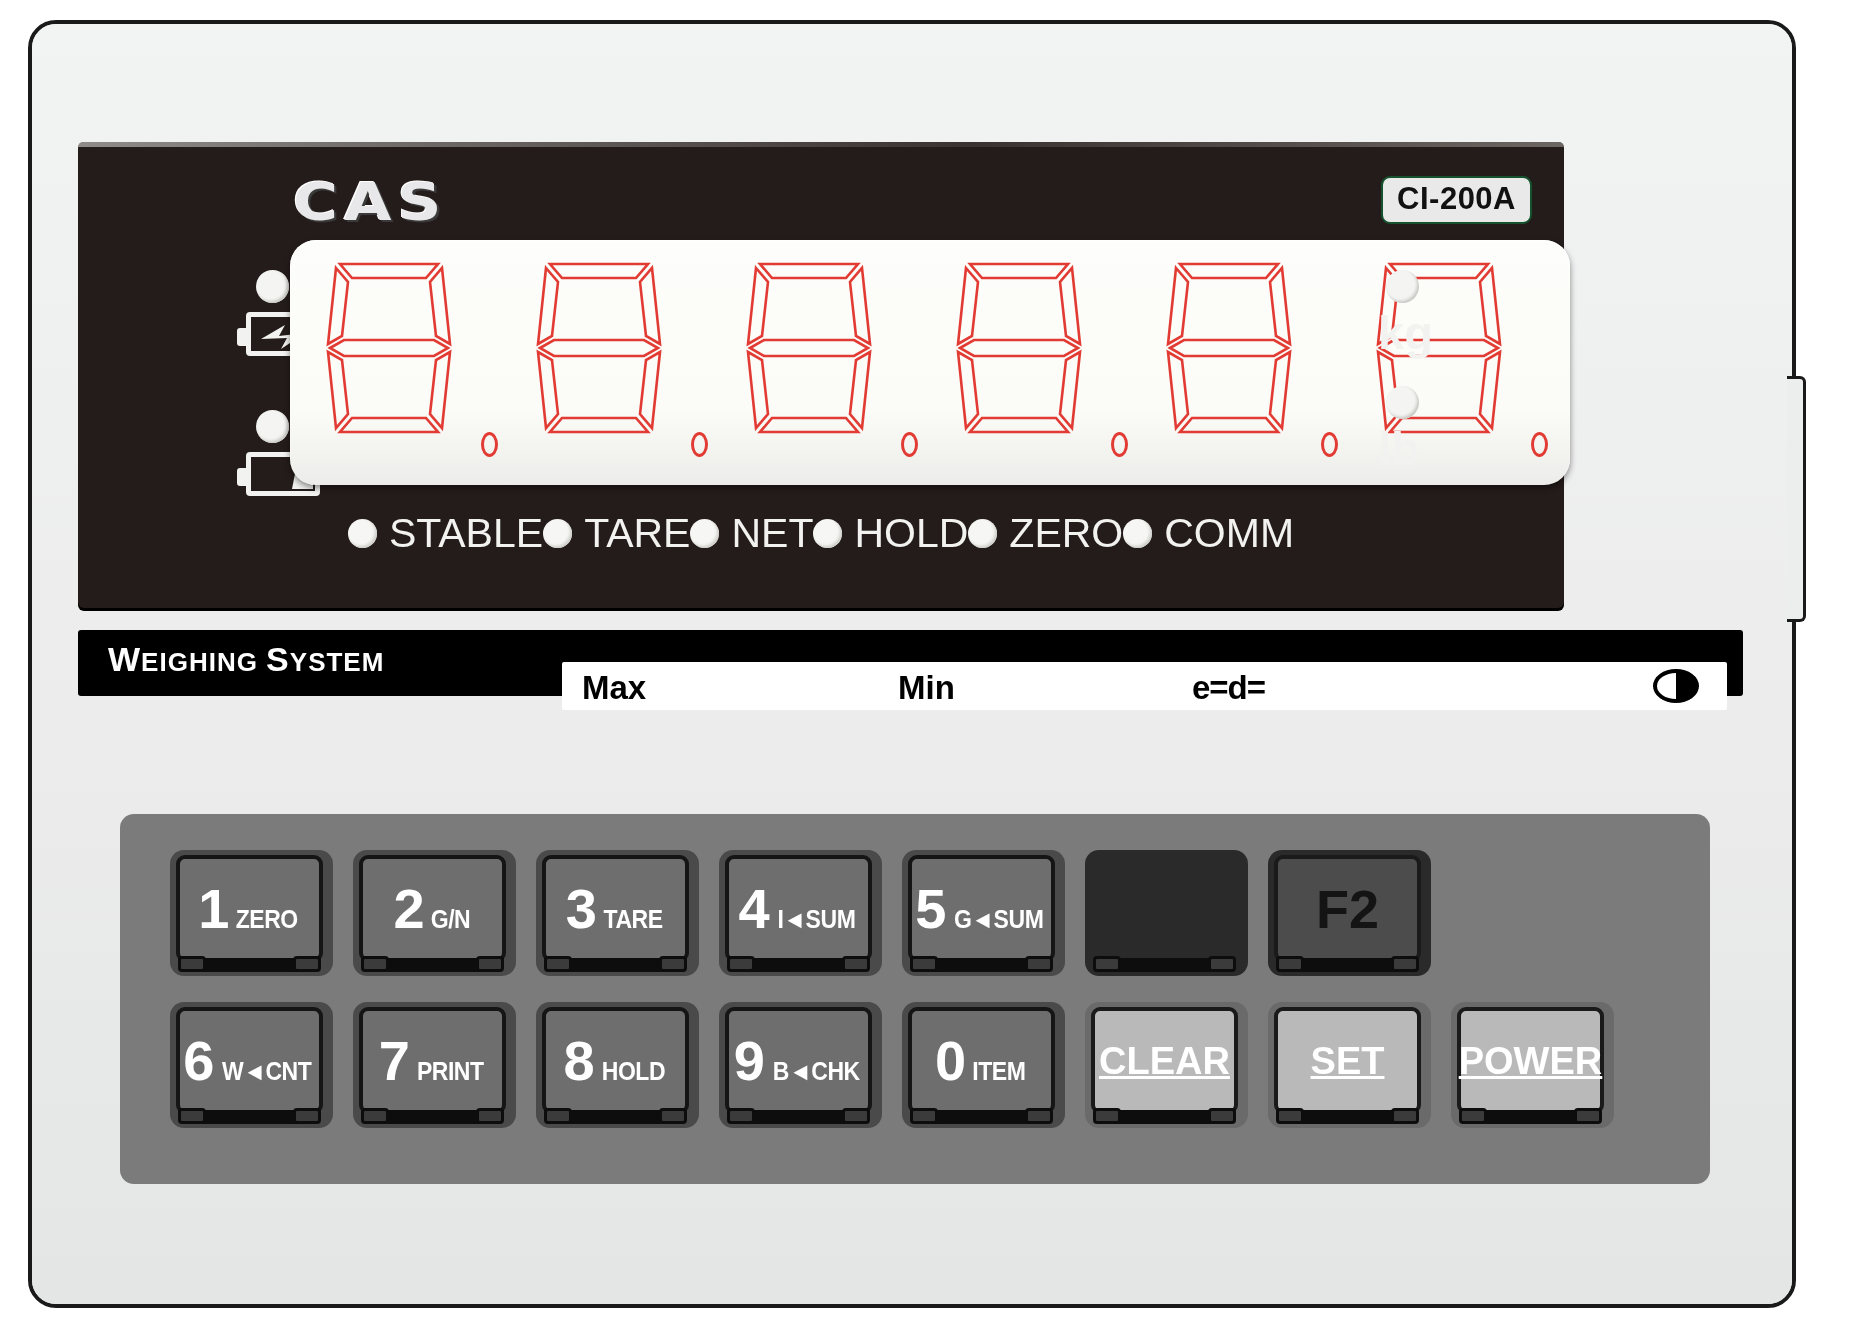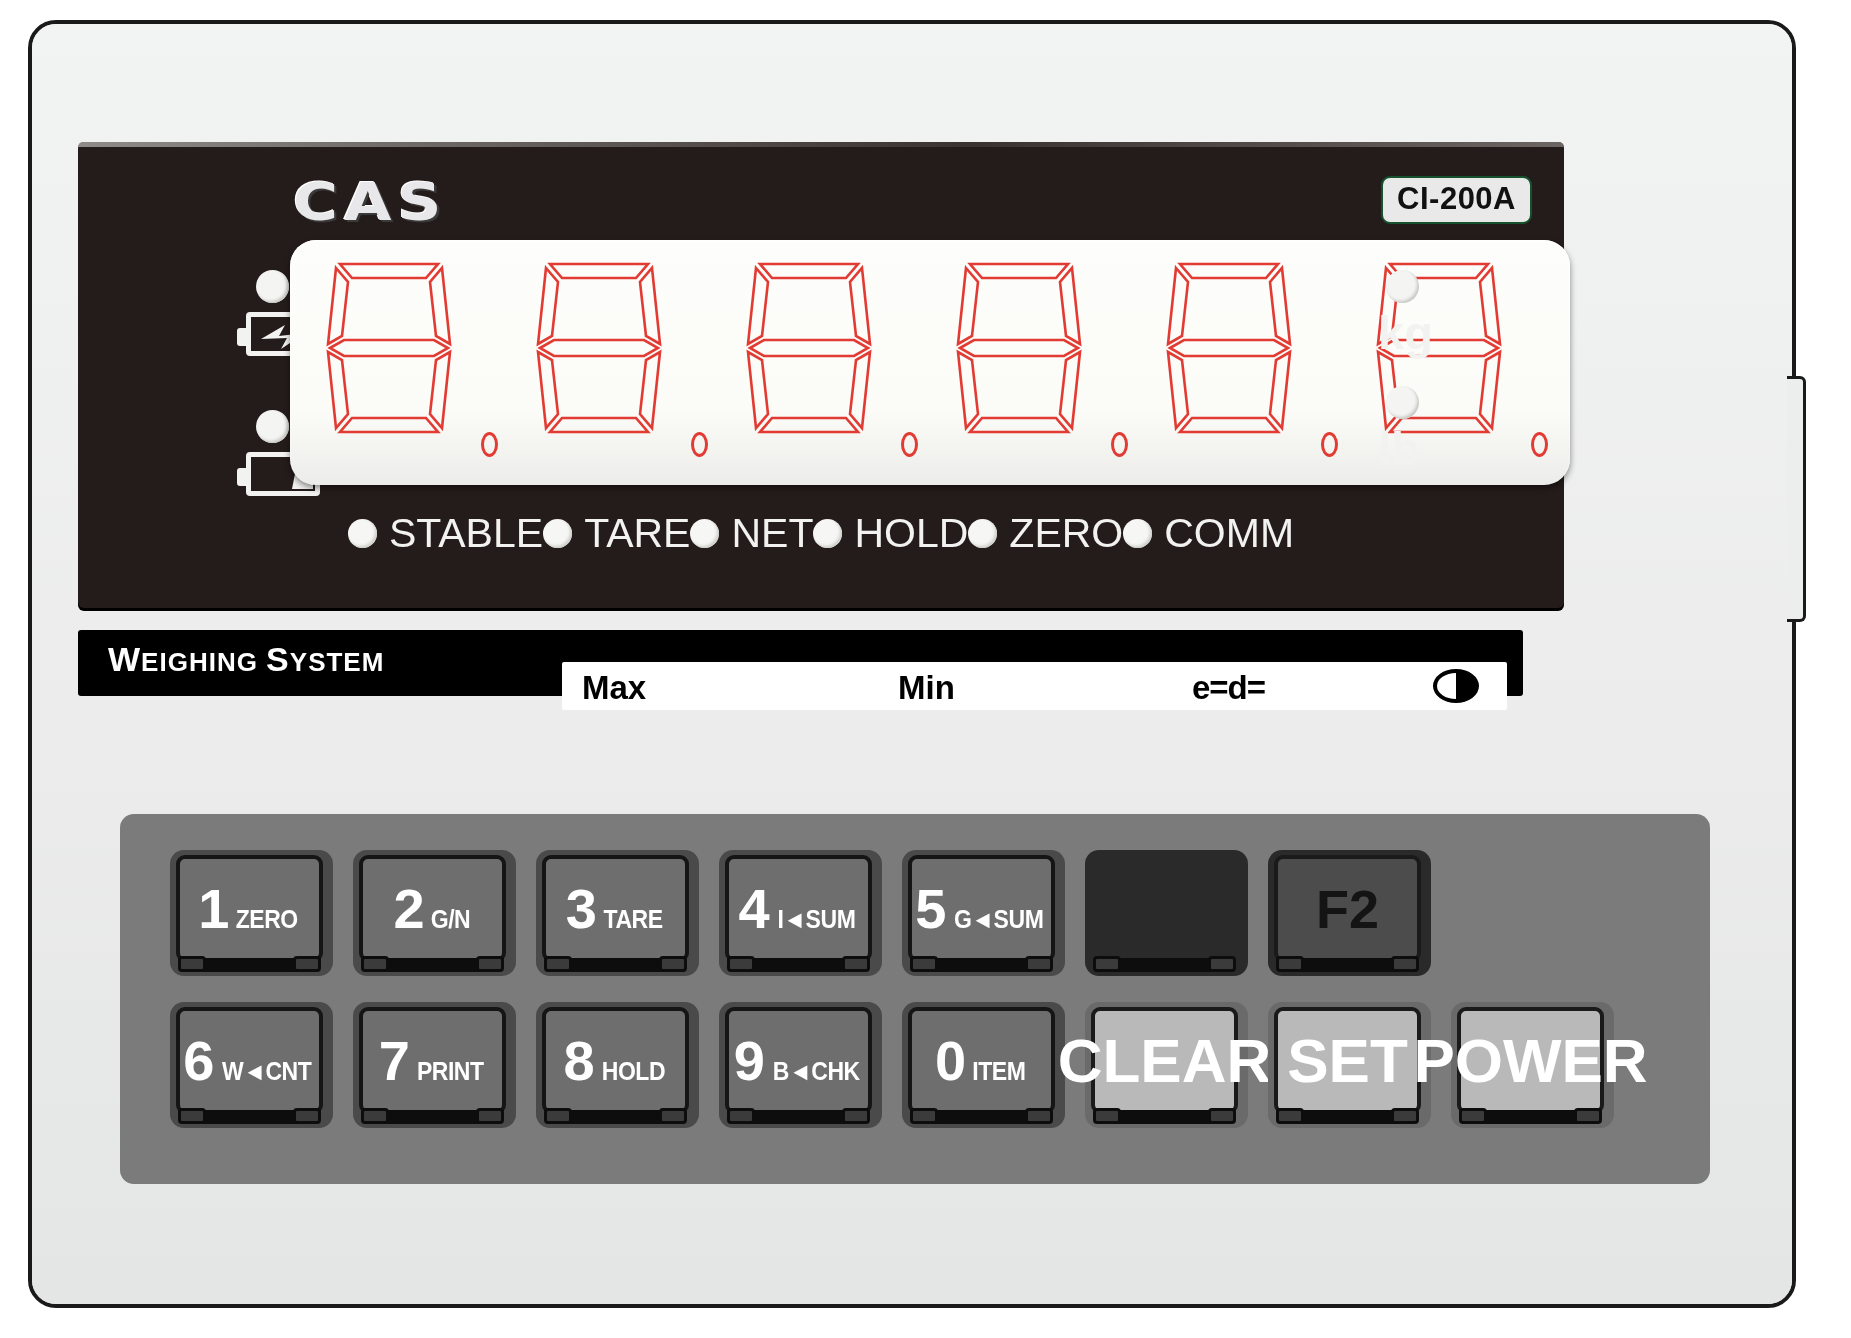--- a/index.html
+++ b/index.html
@@ -119,21 +119,21 @@
     width:29px;height:29px;border-radius:50%;background:#f6f6f4;
     box-shadow:inset -2px -2px 3px #cfcfcb;
   }
   .status .slabel{
     color:#f2f2f0;font-size:41px;font-weight:normal;letter-spacing:0px;
     font-family:"Liberation Sans",sans-serif;
   }
 
   
   .wsbar{
-    position:absolute;left:46px;top:606px;width:1445px;height:66px;
+    position:absolute;left:46px;top:606px;width:1665px;height:66px;
     background:#000;border-radius:3px;
   }
   .ws-title{
     position:absolute;left:30px;top:10px;color:#fff;
     font-family:"Liberation Sans",sans-serif;font-weight:bold;
     font-size:34px;letter-spacing:1px;
   }
   .ws-title .sc{font-size:26px;}
   .ws-strip{
     position:absolute;left:484px;top:8px;right:16px;height:48px;
@@ -172,21 +172,21 @@
     border-radius:9px;box-sizing:border-box;
     display:flex;align-items:center;justify-content:center;
   }
   .key .lbl{
     display:flex;align-items:baseline;gap:4px;
     font-family:"Liberation Sans",sans-serif;font-weight:bold;
     white-space:nowrap;
   }
   .key .num{font-size:56px;line-height:1;}
   .key .sub{font-size:25px;line-height:1;letter-spacing:-0.5px;transform:scaleX(.92);}
-  .key .big{font-size:62px;line-height:1;letter-spacing:0px;}
+  .key .big{font-size:38px;line-height:1;letter-spacing:0px;text-decoration:underline;}
   .key .fn{font-size:54px;line-height:1;}
 
   
   .k-num{background:#4a4a4a;}
   .k-num .cap{background:#6e6e6e;border:4px solid #151515;}
   .k-num .lbl{color:#ffffff;}
 
   .k-fn{background:#2a2a2a;}
   .k-fn .cap{background:#4c4c4c;border:4px solid #1a1a1a;}
   .k-fn .lbl{color:#141414;}

